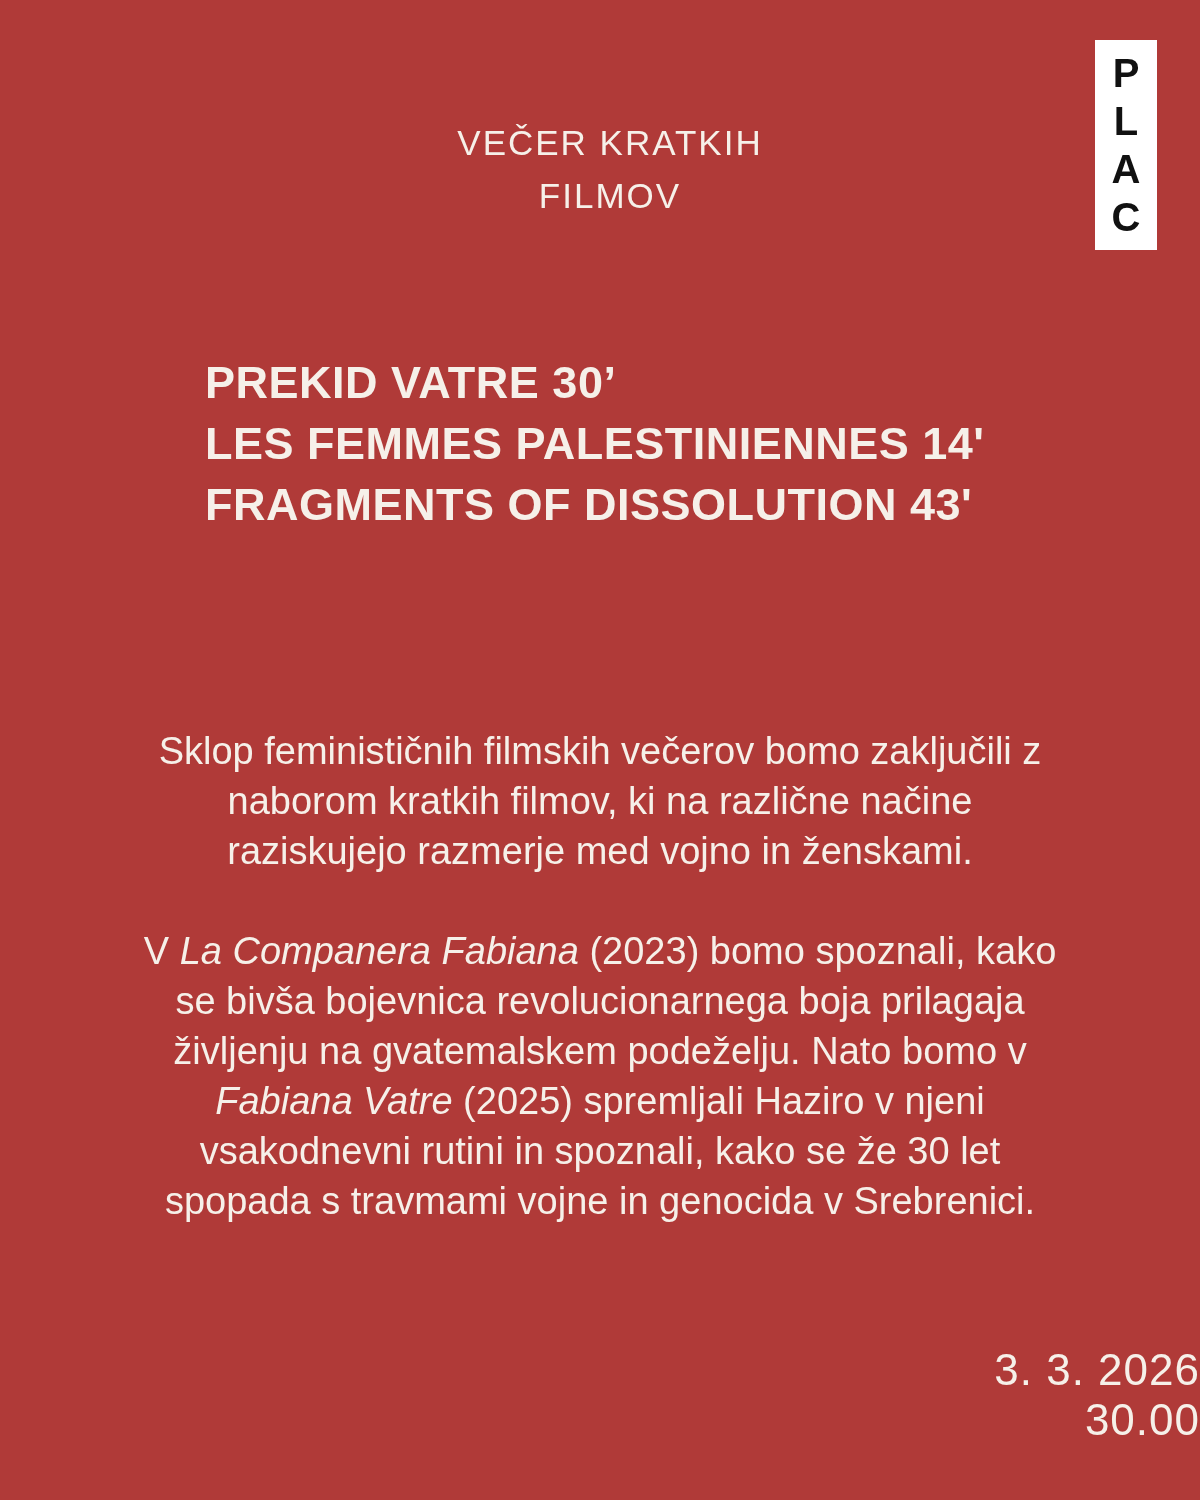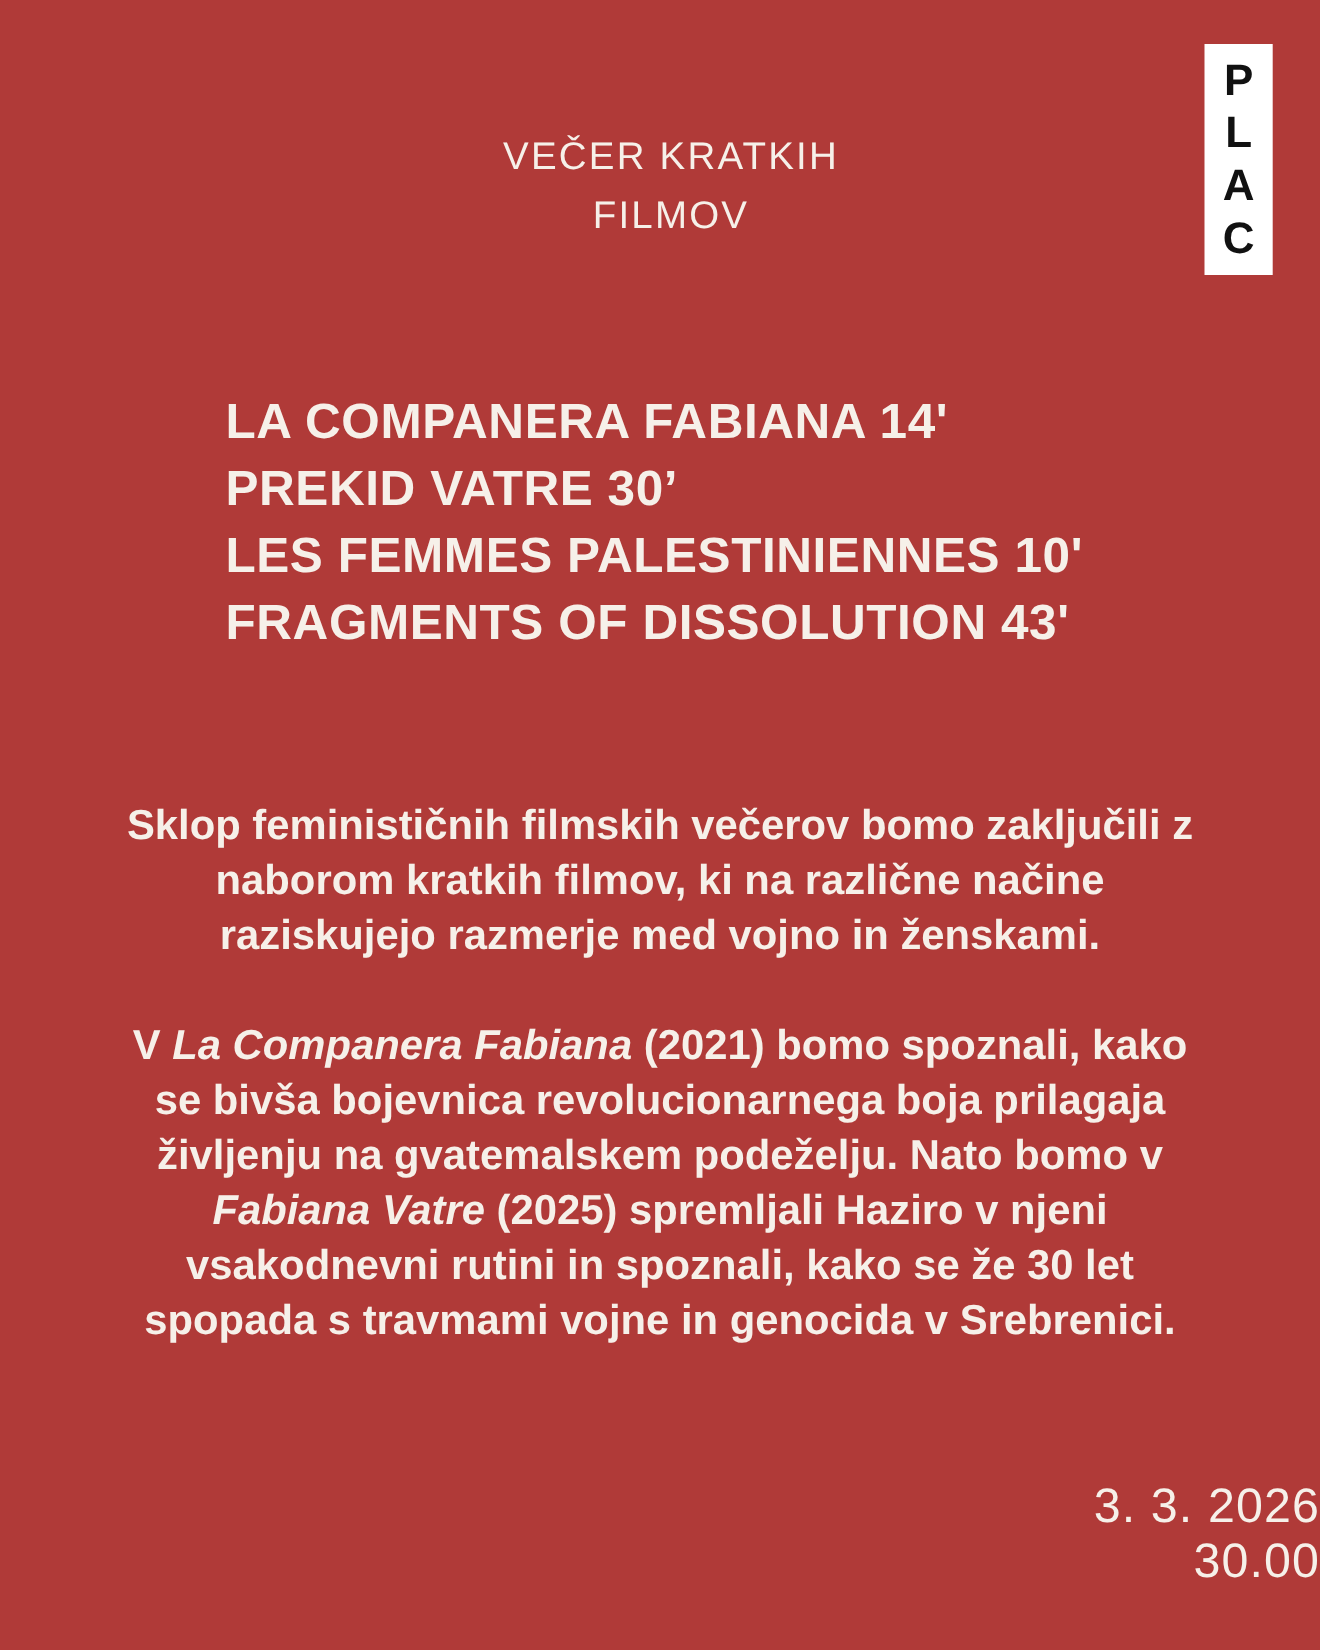--- a/index.html
+++ b/index.html
@@ -61,21 +61,21 @@
     line-height: 61px;
     letter-spacing: 0.5px;
     text-align: left;
   }
   .para {
     position: absolute;
     left: 0;
     right: 0;
     text-align: center;
     font-size: 38px;
-    font-weight: 700;
+    font-weight: 400;
     line-height: 50px;
     white-space: pre-line;
   }
   .para1 { top: 726px; }
   .para2 { top: 926px; }
   .para .it { font-style: italic; text-align: right; }
   .datetime {
     position: absolute;
     top: 1345px;
     left: 0;
@@ -96,31 +96,30 @@
 FILMOV</div>
 
   <div class="plac-logo">
       <span>P</span>
       <span>L</span>
       <span>A</span>
       <span>C</span>
     </div>
 
   <div class="film-list">
-    <div>LA COMPANERA FABIANA 14'</div>
     <div>PREKID VATRE 30’</div>
-    <div>LES FEMMES PALESTINIENNES 10'</div>
+    <div>LES FEMMES PALESTINIENNES 14'</div>
     <div>FRAGMENTS OF DISSOLUTION 43'</div>
   </div>
 
   <div class="para para1">Sklop feminističnih filmskih večerov bomo zaključili z
 naborom kratkih filmov, ki na različne načine
 raziskujejo razmerje med vojno in ženskami.</div>
 
-  <div class="para para2"><span>V </span><span class="it">La Companera Fabiana</span><span> (2021) bomo spoznali, kako
+  <div class="para para2"><span>V </span><span class="it">La Companera Fabiana</span><span> (2023) bomo spoznali, kako
 se bivša bojevnica revolucionarnega boja prilagaja
 življenju na gvatemalskem podeželju. Nato bomo v
 </span><span class="it">Fabiana Vatre</span><span> (2025) spremljali Haziro v njeni
 vsakodnevni rutini in spoznali, kako se že 30 let
 spopada s travmami vojne in genocida v Srebrenici.</span></div>
 
   <div class="datetime">
     <div>3. 3. 2026</div>
     <div>30.00</div>
   </div>

